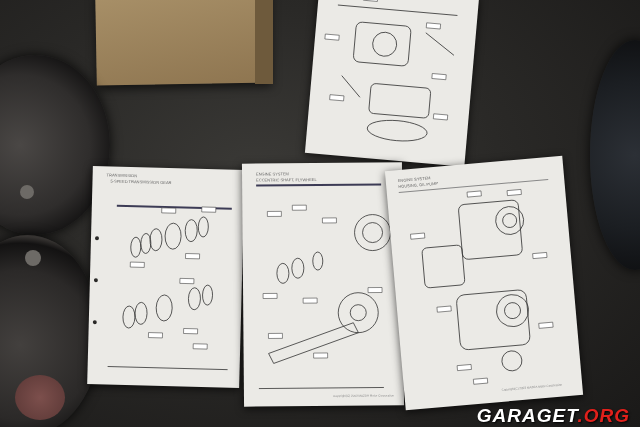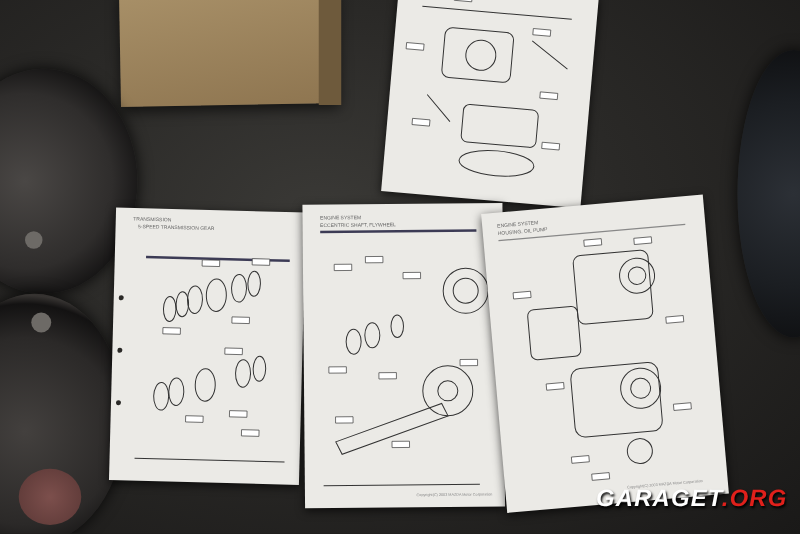--- a/index.html
+++ b/index.html
@@ -23,21 +23,21 @@
   .paper{position:absolute;background:#ebeae6;box-shadow:0 2px 8px rgba(0,0,0,.7);overflow:hidden;}
   .paper .hdr{position:absolute;font-size:4px;color:#666;line-height:5px;white-space:nowrap;}
   .paper .rule{position:absolute;height:2px;background:#3c3b55;}
   .paper .foot{position:absolute;font-size:3px;color:#888;white-space:nowrap;}
   .paper svg{position:absolute;}
   .p-top{left:312px;top:-10px;width:160px;height:170px;transform:rotate(5deg);}
   .p-left{left:90px;top:168px;width:152px;height:218px;transform:rotate(1.5deg);}
   .p-mid{left:243px;top:163px;width:160px;height:243px;transform:rotate(-0.5deg);}
   .p-right{left:395px;top:163px;width:178px;height:240px;transform:rotate(-5deg);}
   .hole{position:absolute;width:4px;height:4px;border-radius:50%;background:#2a2927;}
-  .watermark{position:absolute;right:10px;bottom:16px;font-size:19px;font-weight:bold;font-style:italic;
+  .watermark{position:absolute;right:10px;bottom:0;font-size:19px;font-weight:bold;font-style:italic;
     letter-spacing:1px;color:#fff;text-shadow:1px 1px 2px #000;}
   .watermark .tld{color:#e0201b;}
 </style>
 </head>
 <body>
 
 <div class="scene">
   <div class="box"></div>
   <div class="box-side"></div>
 

